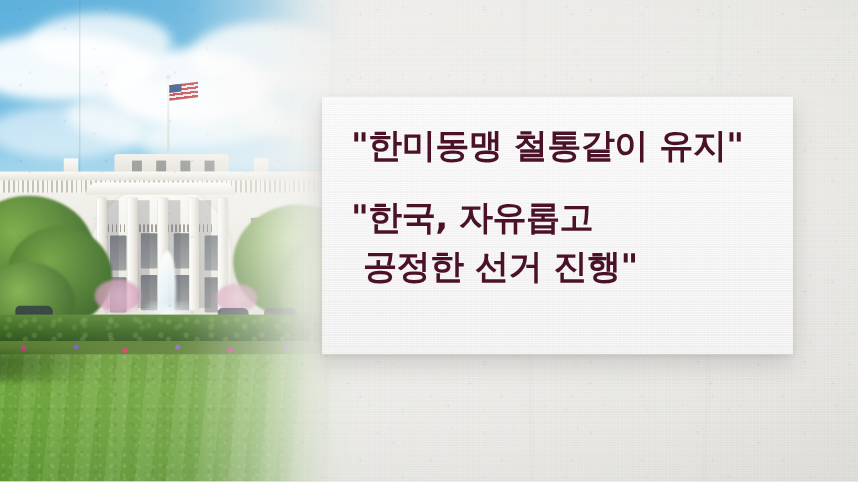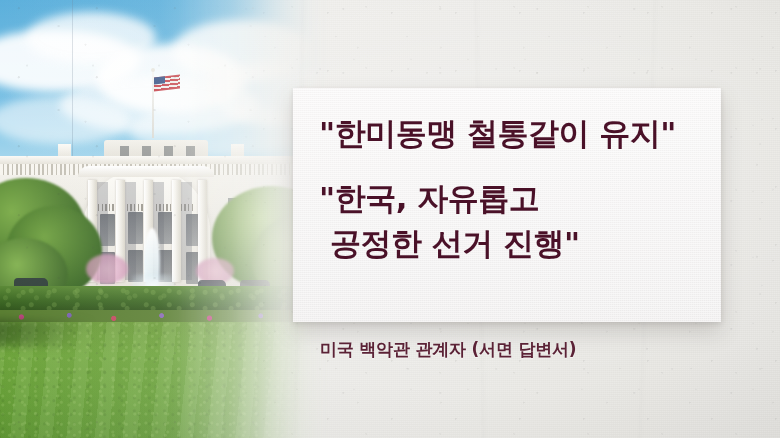--- a/index.html
+++ b/index.html
@@ -553,15 +553,14 @@
       </div>
 
       <div class="quote-block-2">
         <p class="quote-line">"한국, 자유롭고</p>
         <p class="quote-line indent">공정한 선거 진행"</p>
       </div>
 
     </div>
   </div>
 
-  <div class="attribution">미국 백악관 관계자 (서면 답변서)</div>
 
 </div>
 
 </body></html>

